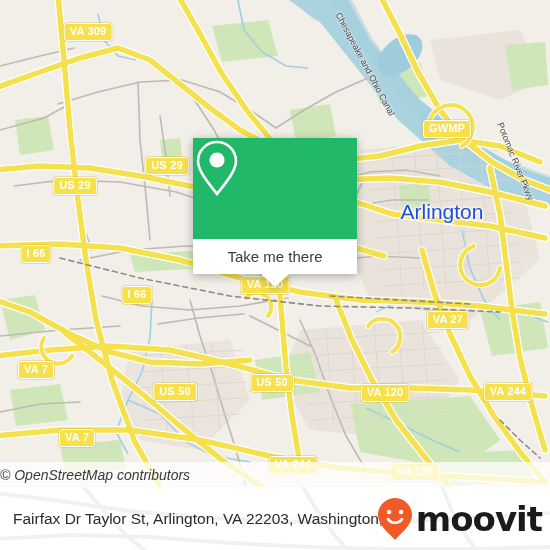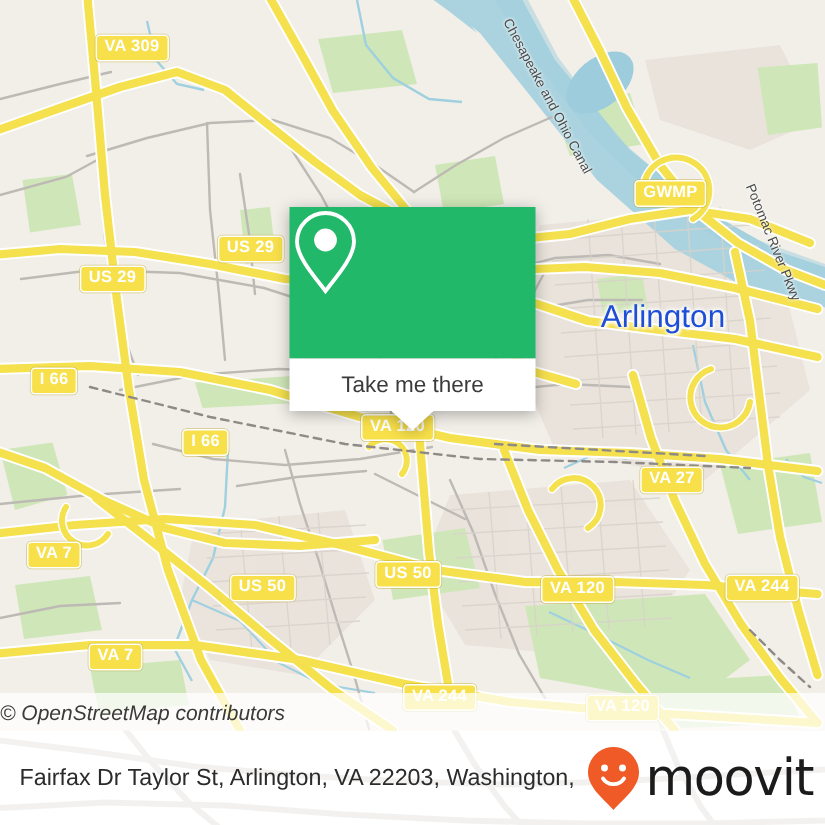--- a/index.html
+++ b/index.html
@@ -99,21 +99,21 @@
     color:#2b2b2b;
     font-size:15.5px;
     line-height:22px;
   }
   .brand{
     position:absolute;right:8px;top:50%;transform:translateY(-50%);
     display:flex;align-items:center;
   }
   .brand-word{
     color:#1b1b1b;font-size:34px;line-height:34px;
-    font-weight:normal;letter-spacing:-1px;
+    font-weight:bold;letter-spacing:-1px;
     font-family:"DejaVu Sans", sans-serif;
   }
 </style>
 </head>
 <body>
 
 <div id="root">
 
   <div class="map">
     <svg width="550" height="487" viewBox="0 0 550 487">

